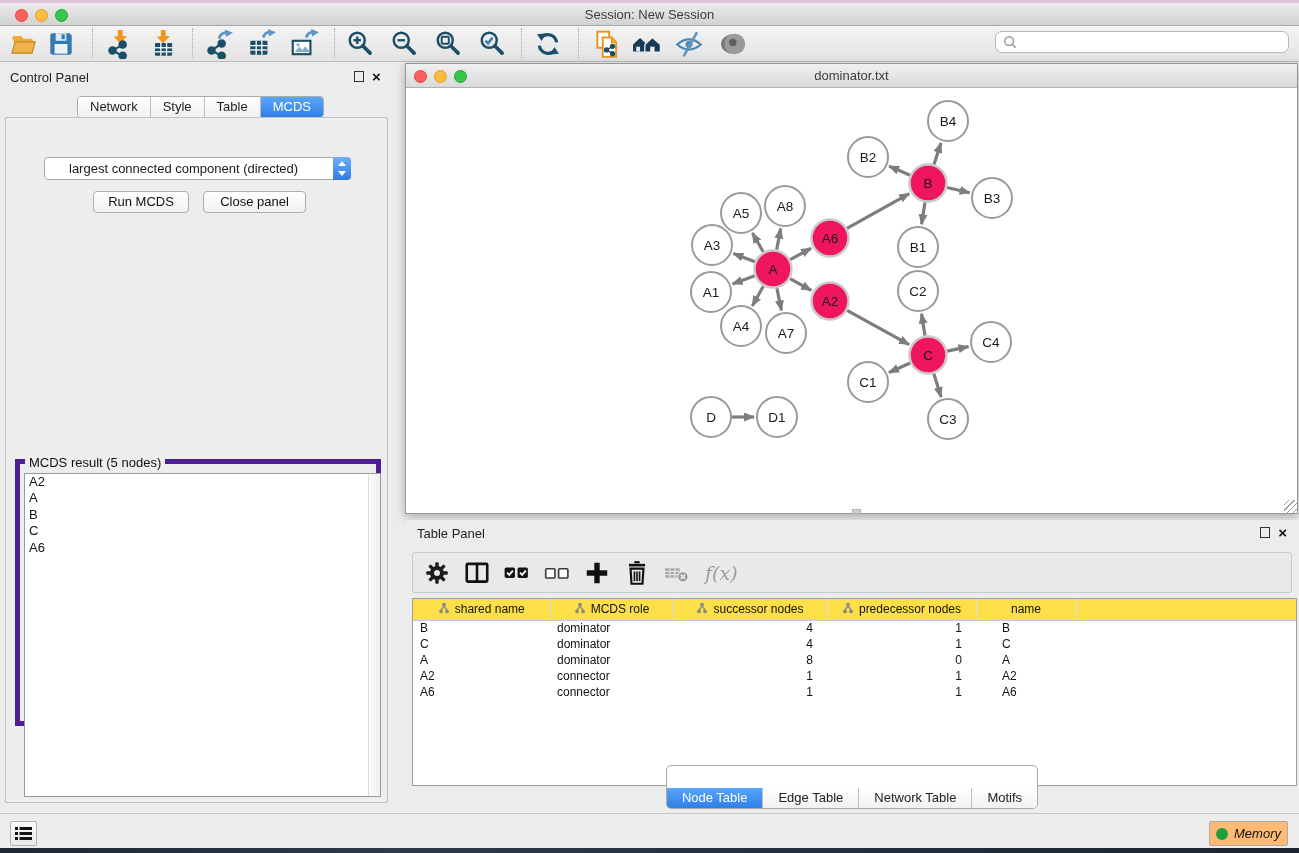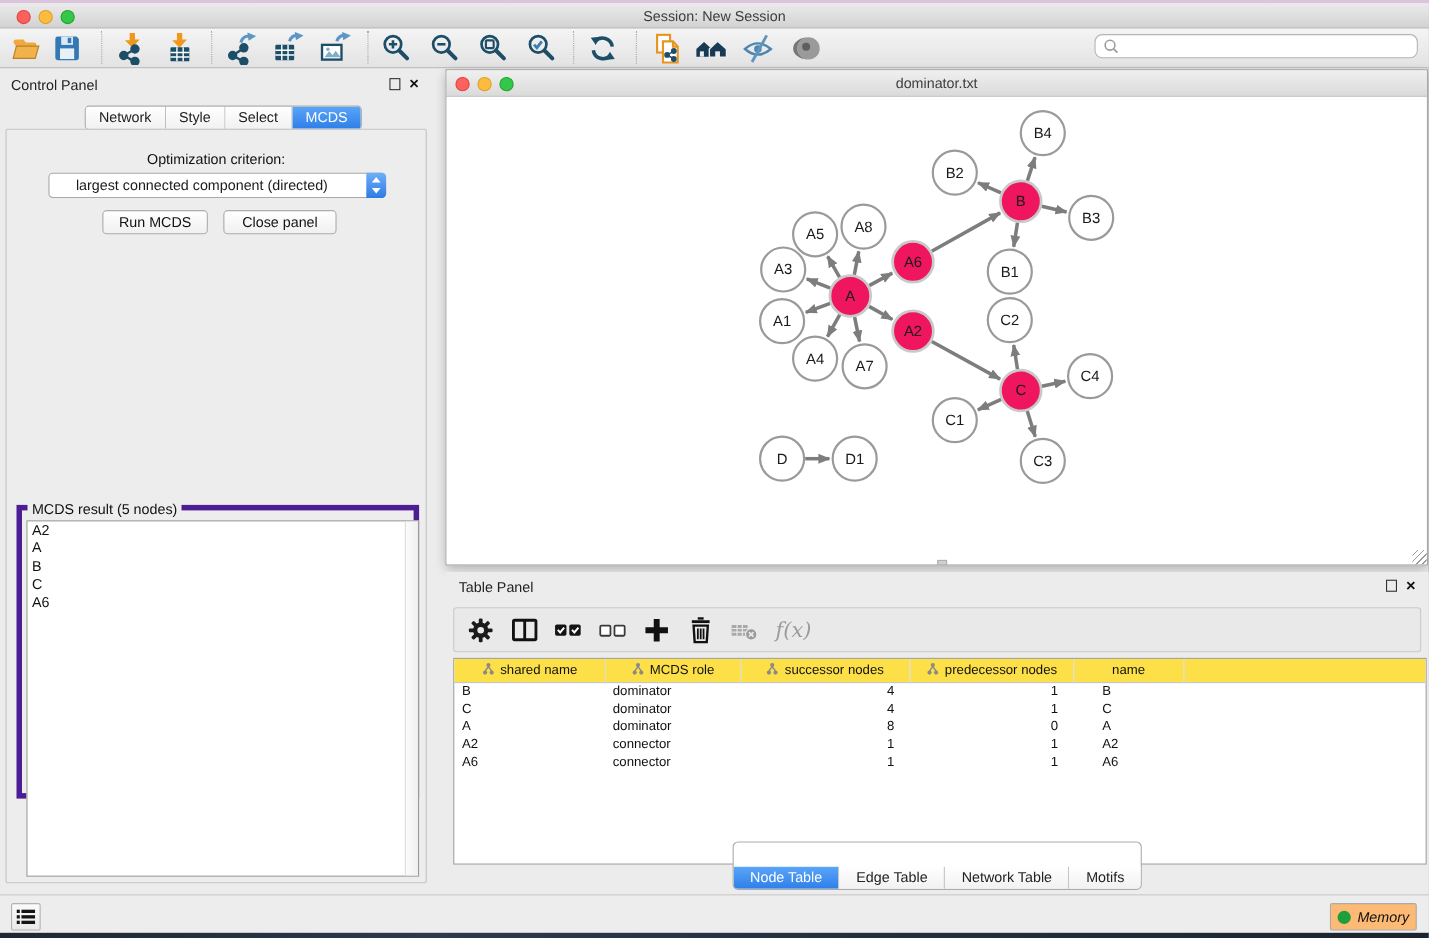--- a/index.html
+++ b/index.html
@@ -257,26 +257,25 @@
   </div>
 
   <div class="abs cp-header">Control Panel</div>
   <div class="panel-btns" style="left:354px; top:71px">
     <span class="float-btn"></span>
     <span class="close-btn">×</span>
   </div>
   <div class="seg-wrap" style="left:77px; top:96px" id="ctl-tabs">
       <div class="seg-tab">Network</div>
       <div class="seg-tab">Style</div>
-      <div class="seg-tab">Select</div>
+      <div class="seg-tab">Table</div>
       <div class="seg-tab active">MCDS</div>
     </div>
 
   <div class="abs cp-body">
-    <div class="opt-label">Optimization criterion:</div>
     <div class="dropdown">
       <span class="val">largest connected component (directed)</span>
       <span class="stepper"></span>
     </div>
     <div class="btn" style="left:87px; top:73px; width:96px">Run MCDS</div>
     <div class="btn" style="left:197px; top:73px; width:103px">Close panel</div>
 
     <div class="fieldset">
       <div class="legend">MCDS result (5 nodes)</div>
       <div class="listbox" id="mcds-list">

